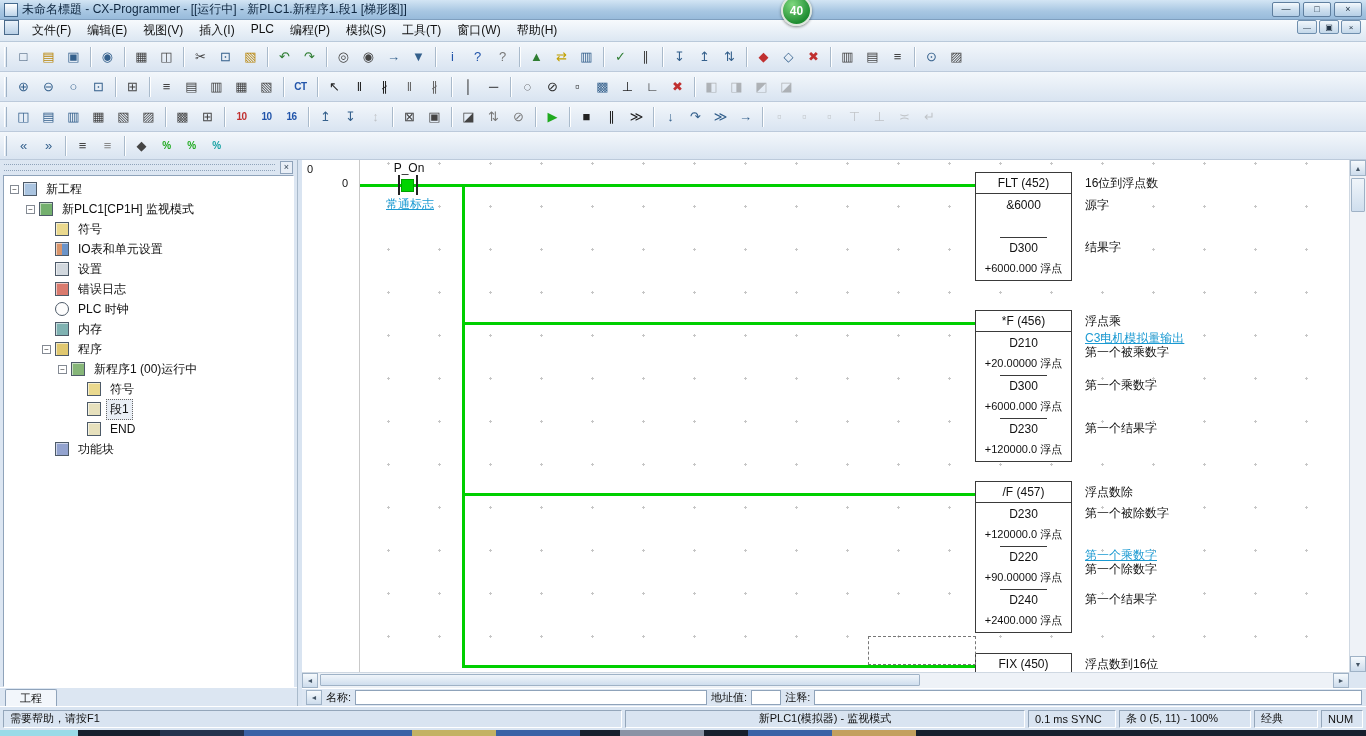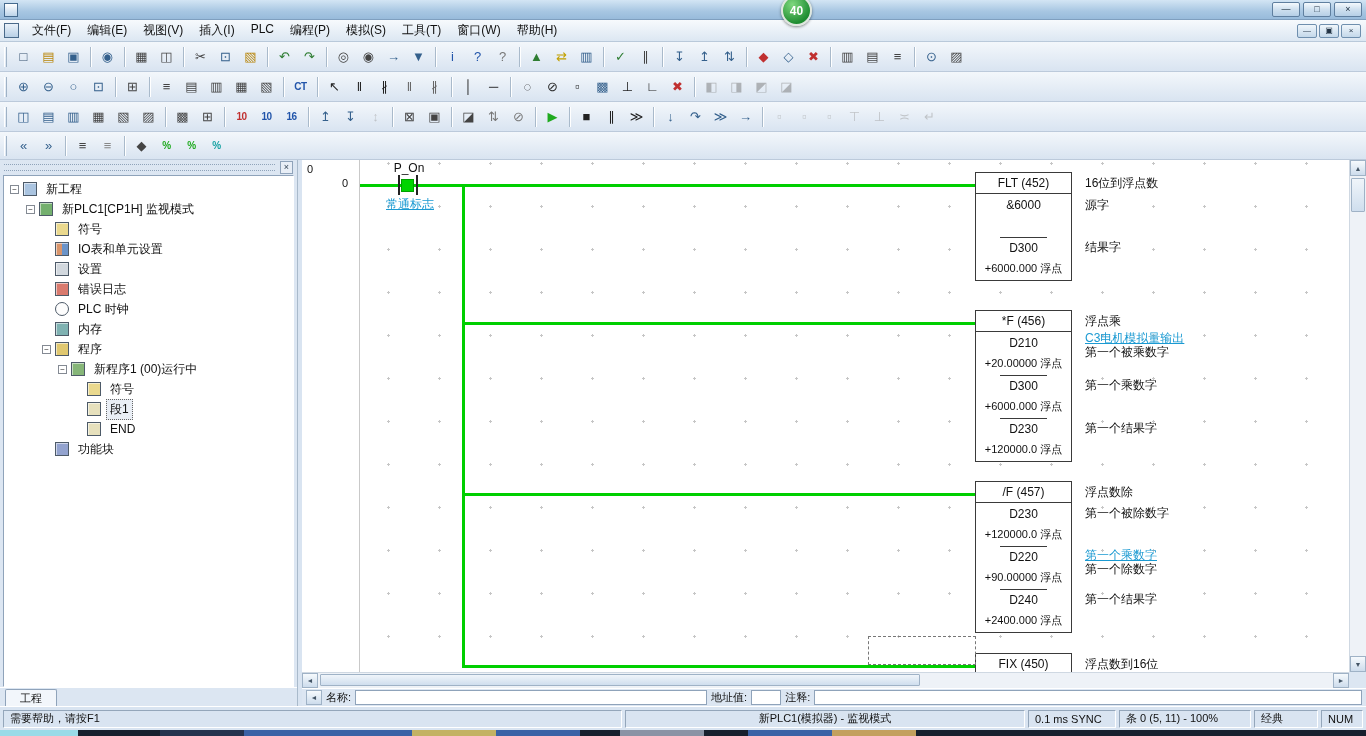--- a/index.html
+++ b/index.html
@@ -8,21 +8,21 @@
 
 
 .titlebar{position:absolute;left:0;top:0;width:1366px;height:20px;background:linear-gradient(#d3e5f4,#a7c6e2 60%,#98bbdb);border-bottom:1px solid #7f9fbf;display:flex;align-items:center;padding:0 4px;gap:4px;z-index:20}
 .app-icon{width:14px;height:14px;background:linear-gradient(#ffffff,#bcd4ea);border:1px solid #456a8e;flex:none}
 .title-text{font-size:12px;color:#0f2740;white-space:nowrap;overflow:hidden}
 .win-controls{margin-left:auto;display:flex;gap:3px}
 .winbtn{width:28px;height:15px;border:1px solid #5f7f9f;border-radius:2px;background:linear-gradient(#f4f9fd,#cfe0ef 50%,#b6cfe6);display:flex;align-items:center;justify-content:center;font-size:9px;color:#234;line-height:1}
 .overlay-badge{position:absolute;left:781px;top:-5px;width:31px;height:31px;border-radius:50%;background:radial-gradient(circle at 35% 28%,#7ed87e,#1e8c31 72%);border:2px solid #dfe7df;box-shadow:0 1px 3px rgba(0,0,0,.45);color:#fff;font-weight:bold;font-size:12px;display:flex;align-items:center;justify-content:center;z-index:60}
 
 
-.menubar{position:absolute;left:0;top:20px;width:1366px;height:22px;background:linear-gradient(#f7fafd,#dce7f2);border-bottom:1px solid #b9c9da;display:flex;align-items:center;padding:0 2px;z-index:19}
+.menubar{position:absolute;left:0;top:20px;width:1366px;height:22px;background:linear-gradient(#f7fafd,#dce7f2);border-bottom:1px solid #b9c9da;display:flex;align-items:flex-start;padding:0 2px;z-index:19}
 .mdi-icon{width:15px;height:15px;border:1px solid #4a6a8a;background:linear-gradient(#eaf2fa,#b9d0e6);margin:0 5px 0 2px;flex:none}
 .menu-item{padding:2px 8px;white-space:nowrap}
 .mdi-controls{margin-left:auto;display:flex;gap:2px;margin-right:3px}
 .mdibtn{width:20px;height:14px;border:1px solid #6f8fae;border-radius:2px;background:linear-gradient(#f0f6fb,#c4d8ea);font-size:8px;display:flex;align-items:center;justify-content:center;color:#234}
 
 
 .tbrow{position:absolute;left:0;width:1366px;background:linear-gradient(#f3f7fb,#d9e4f1);border-bottom:1px solid #bccadb;display:flex;align-items:center;padding-left:2px}
 #tb-row1{top:42px;height:30px}
 #tb-row2{top:72px;height:30px}
 #tb-row3{top:102px;height:30px}
@@ -101,20 +101,21 @@
 
 
 .taskbar{position:absolute;left:0;top:730px;width:1366px;height:6px;background:#0f1a2e;display:flex}
 .taskbar div{height:6px;flex:none}
 </style>
 </head>
 <body>
 
 <div class="titlebar">
   <div class="app-icon"></div>
+  <div class="title-text">未命名標題 - CX-Programmer - [[运行中] - 新PLC1.新程序1.段1 [梯形图]]</div>
   <div class="win-controls" id="win-controls">
       <div class="winbtn">—</div>
       <div class="winbtn">□</div>
       <div class="winbtn">×</div>
     </div>
 </div>
 <div class="overlay-badge">40</div>
 
 <div class="menubar">
   <div class="mdi-icon"></div>

